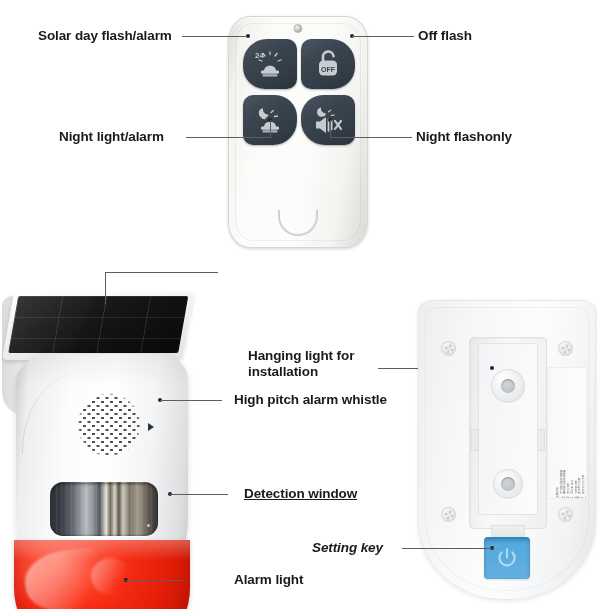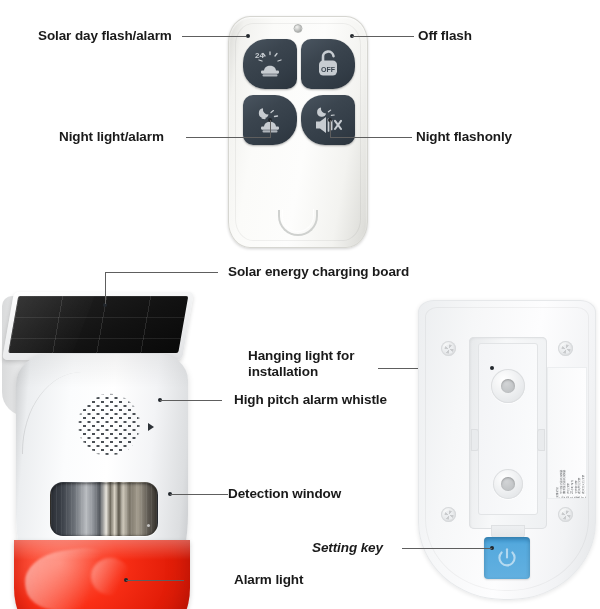--- a/index.html
+++ b/index.html
@@ -447,33 +447,32 @@
         <div class="dome-hl-1"></div>
         <div class="dome-hl-2"></div>
 
       </div>
     </div>
   </div>
 
   <div class="dot" style="left:103px; top:303px;"></div>
   <div class="leader leader-v" style="left:105px; top:272px; width:1px; height:32px;"></div>
   <div class="leader" style="left:105px; top:272px; width:113px;"></div>
-  <div class="callout-label" style="left:228px; top:264px;">Solar energy charging board</div>
 
   <div class="leader" style="left:378px; top:368px; width:50px;"></div>
   <div class="callout-label" style="left:248px; top:348px;">Hanging light for
 installation</div>
 
   <div class="dot" style="left:158px; top:398px;"></div>
   <div class="leader" style="left:160px; top:400px; width:62px;"></div>
   <div class="callout-label" style="left:234px; top:392px;">High pitch alarm whistle</div>
 
   <div class="dot" style="left:168px; top:492px;"></div>
   <div class="leader" style="left:170px; top:494px; width:58px;"></div>
-  <div class="callout-label" style="left:228px; top:486px;">Detection window</div>
+  <div class="callout-label" style="left:244px; top:486px;text-decoration:underline;">Detection window</div>
 
   <div class="dot" style="left:124px; top:578px;"></div>
   <div class="leader" style="left:126px; top:580px; width:58px;"></div>
   <div class="callout-label" style="left:234px; top:572px;">Alarm light</div>
 
   <div id="back-device">
     <div class="bd-body">
       <div class="bd-edge"></div>
 
       <div class="screw s1"></div>

